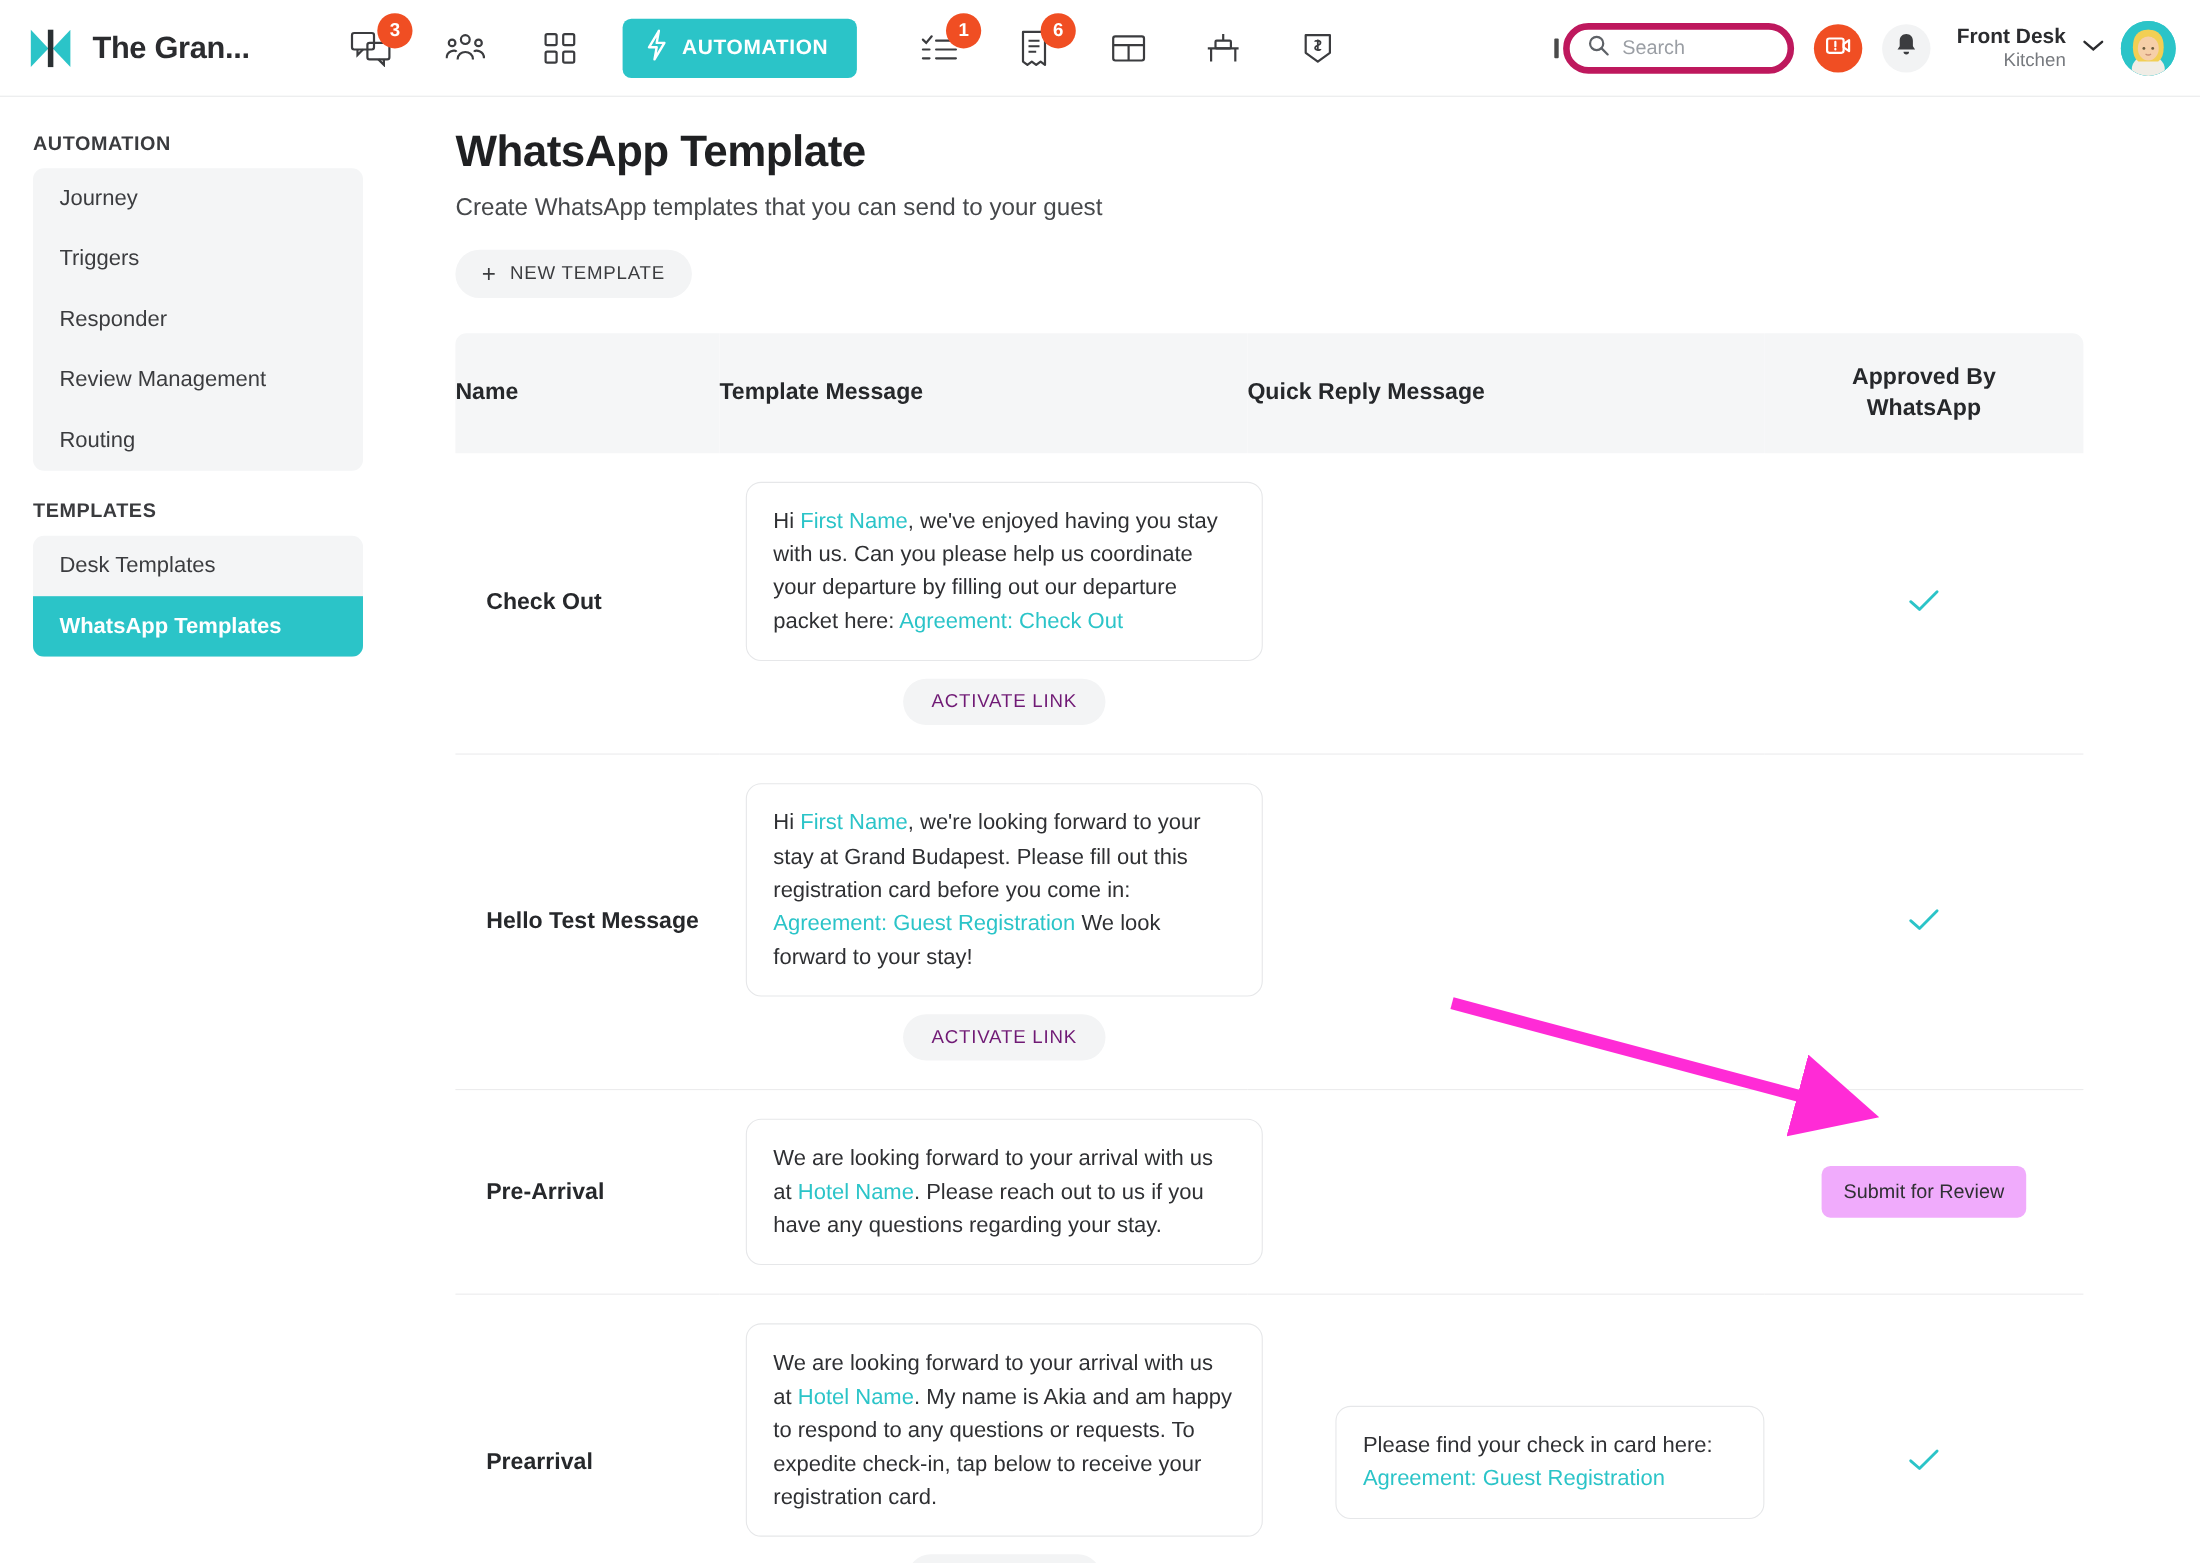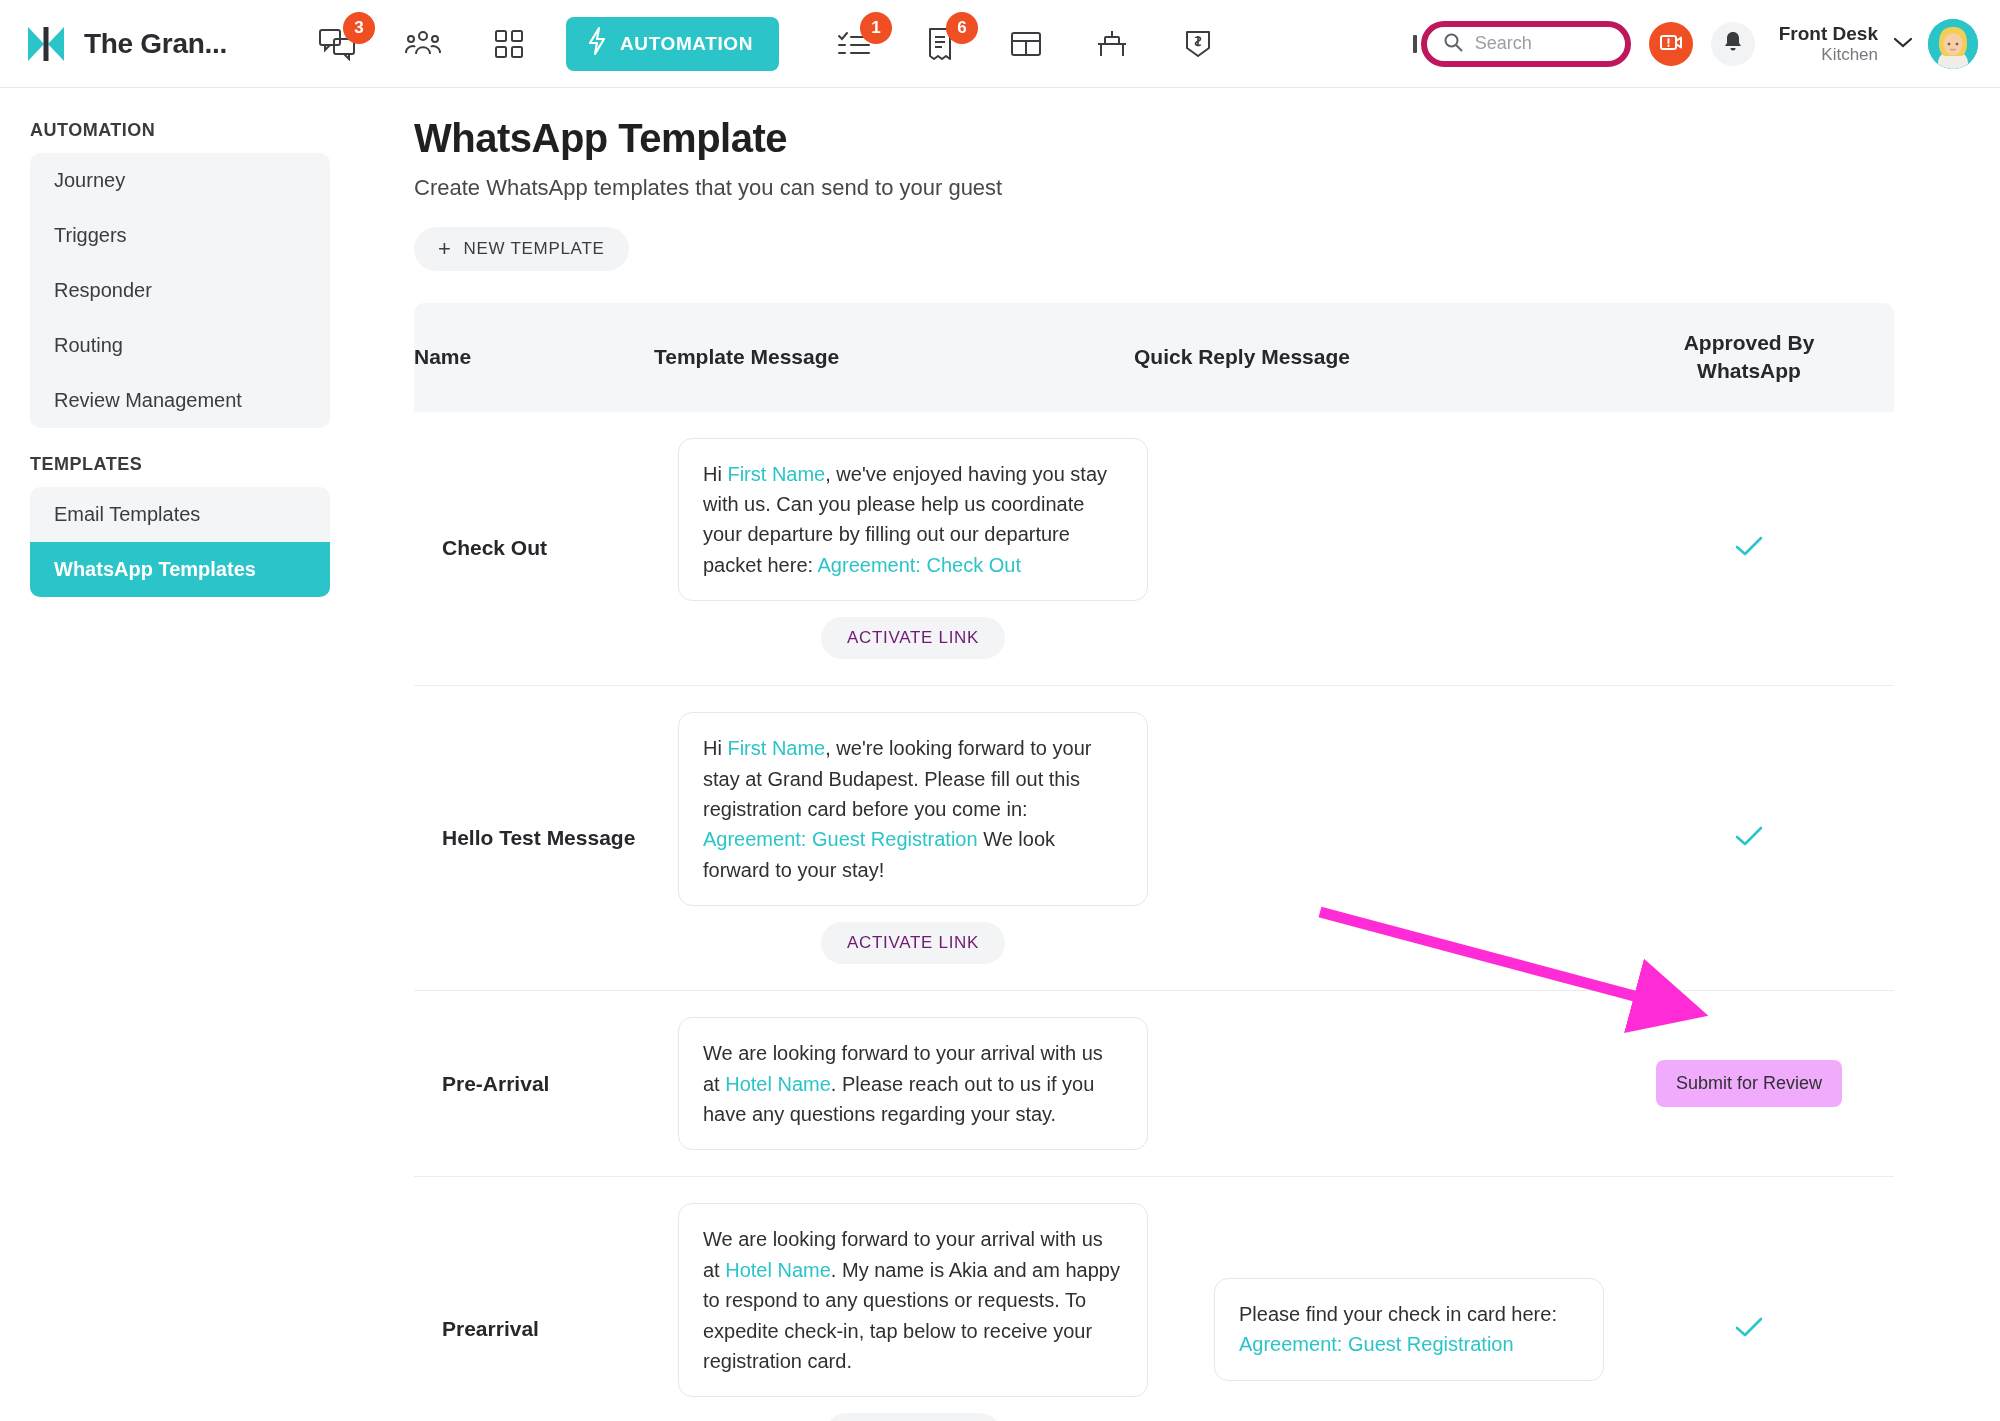--- a/index.html
+++ b/index.html
@@ -424,31 +424,31 @@
       <div class="side-item">
         <span>Journey</span>
       </div>
       <div class="side-item">
         <span>Triggers</span>
       </div>
       <div class="side-item">
         <span>Responder</span>
       </div>
       <div class="side-item">
+        <span>Review Management</span>
+      </div>
+      <div class="side-item">
         <span>Routing</span>
-      </div>
-      <div class="side-item">
-        <span>Review Management</span>
       </div>
     </nav>
 
     <div class="side-section-title">TEMPLATES</div>
     <nav class="side-group">
       <div class="side-item">
-        <span>Email Templates</span>
+        <span>Desk Templates</span>
       </div>
       <div class="side-item active">
         <span>WhatsApp Templates</span>
       </div>
     </nav>
   </aside>
 
   <main class="main">
 
     <h1 class="page-title">WhatsApp Template</h1>

